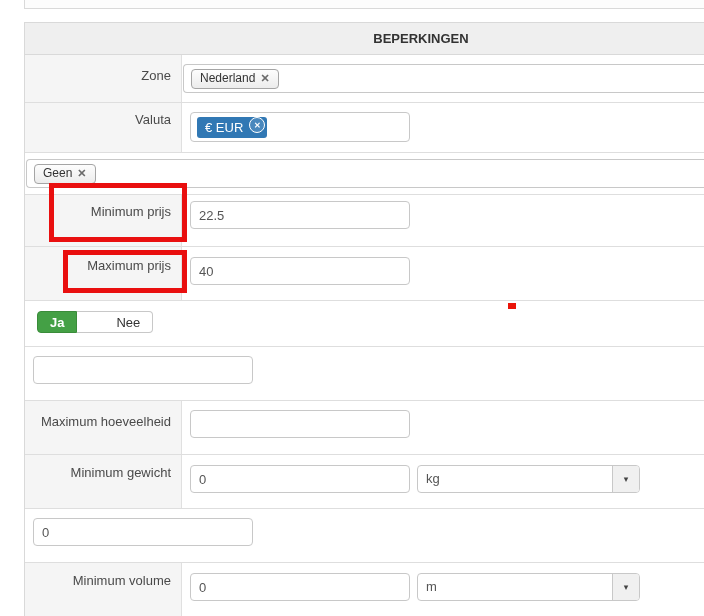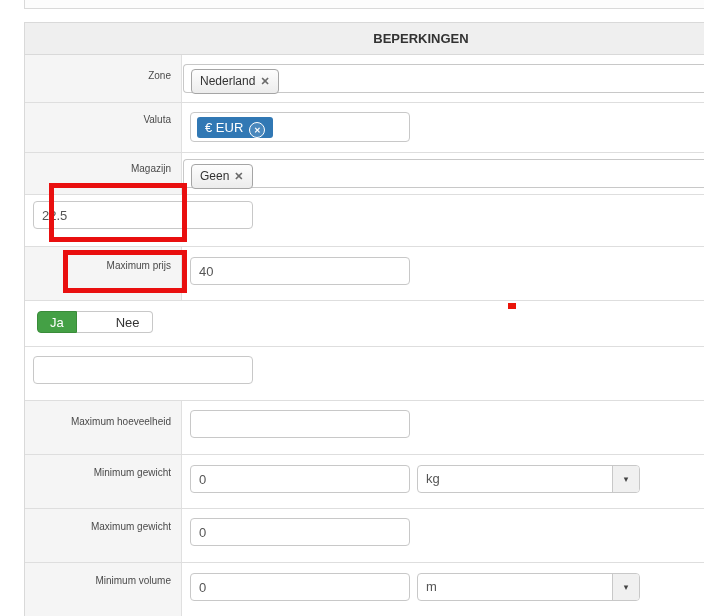--- a/index.html
+++ b/index.html
@@ -27,21 +27,21 @@
   .frow{display:flex;box-sizing:border-box;}
   .frow + .frow{border-top:1px solid #dedede;}
   .r1{height:47px}.r2{height:50px}.r3{height:42px}.r4{height:52px}
   .r5{height:54px}.r6{height:46px}.r7{height:54px}.r8{height:54px}
   .r9{height:54px}.r10{height:54px}.r11{height:58px}
   .lcell{
     width:157px;min-width:157px;background:#f5f5f5;
     border-right:1px solid #e0e0e0;box-sizing:border-box;
     text-align:right;padding-right:10px;
   }
-  .lbl{display:inline-block;font-size:10px;color:#4a4a4a;line-height:16px;}
+  .lbl{display:inline-block;font-size:13px;color:#4a4a4a;line-height:16px;}
   .lm8{margin-top:8px}.lm9{margin-top:9px}.lm10{margin-top:10px}
   .lm11{margin-top:11px}.lm13{margin-top:13px}
   .ccell{flex:1;background:#fff;position:relative;}
   .mt6{margin-top:6px}.mt9{margin-top:9px}.mt10{margin-top:10px}
   
   .full-input{
     margin-left:1px;height:29px;box-sizing:border-box;
     border:1px solid #c8c8c8;border-radius:4px 0 0 4px;border-right:none;
     background:#fff;padding:2px 0 0 4px;
   }
@@ -55,45 +55,45 @@
   .valuta-box{
     margin-left:8px;width:220px;height:30px;box-sizing:border-box;
     border:1px solid #c8c8c8;border-radius:4px;background:#fff;
     padding:4px 0 0 6px;
   }
   
   .tag-gray{
     display:inline-block;margin:2px 0 0 3px;padding:2px 8px 3px 8px;
     background:linear-gradient(#fdfdfd,#ececec);
     border:1px solid #a5a5a5;border-radius:4px;
-    font-size:12px;color:#333;line-height:18px;text-align:right;
+    font-size:12px;color:#333;line-height:13px;text-align:right;
   }
   .tag-gray .it{}
   .tag-x{
     margin-left:5px;color:#6b6b6b;font-weight:bold;font-size:11px;cursor:pointer;
   }
   
   .tag-blue{
-    display:inline-flex;align-items:flex-end;height:21px;
-    background:#3178b4;border-radius:3px;padding:0 8px 0 8px;
+    display:inline-flex;align-items:flex-start;height:21px;
+    background:#3178b4;border-radius:3px;padding:0 2px 0 8px;
     color:#fff;font-size:13px;line-height:21px;
   }
   .circle-x{
     display:inline-flex;align-items:center;justify-content:center;
     width:14px;height:14px;margin-left:6px;border:1px solid #fff;
     border-radius:50%;font-size:8px;font-weight:bold;color:#fff;
     background:rgba(255,255,255,0.12);cursor:pointer;
   }
   
   .toggle{display:inline-flex;margin-left:12px;}
   .tbtn{height:22px;line-height:21px;padding:0 12px;font-size:13px;
     box-sizing:border-box;cursor:pointer;}
   .tbtn.on{
     background:#44a045;border:1px solid #3a8c3a;border-radius:4px 0 0 4px;
-    color:#fff;font-weight:normal;
+    color:#fff;font-weight:bold;
   }
   .tbtn.off{
     background:#fff;border:1px solid #c8c8c8;border-left:none;
     border-radius:0 4px 4px 0;color:#333;padding-left:39px;
   }
   
   .hgroup{display:flex;}
   .select{
     position:relative;margin-left:7px;width:223px;height:28px;box-sizing:border-box;
     border:1px solid #c8c8c8;border-radius:4px;background:#fff;
@@ -136,29 +136,29 @@
             <span>€ EUR</span>
             <span class="circle-x">
               <span>✕</span>
             </span>
           </span>
       </div>
     </div>
   </div>
 
   <div class="frow r3">
-    <div class="lcell"><span class="lbl lm8">Magazijn</span></div>
     <div class="ccell">
       <div class="full-input mt6">
         <span class="tag-gray"><span class="it">Geen</span><span class="tag-x">✕</span></span>
       </div>
     </div>
   </div>
 
   <div class="frow r4">
+    <div class="lcell"><span class="lbl lm9">Minimum prijs</span></div>
     <div class="ccell">
       <input class="ibox mt6" value="22.5" style="">
     </div>
   </div>
 
   <div class="frow r5">
     <div class="lcell"><span class="lbl lm11">Maximum prijs</span></div>
     <div class="ccell">
       <input class="ibox mt10" value="40" style="">
     </div>
@@ -195,21 +195,20 @@
           <span class="sel-text">kg</span>
           <span class="sel-btn">
               <span class="chev">▾</span>
             </span>
         </div>
       </div>
     </div>
   </div>
 
   <div class="frow r10">
-    <div class="lcell"><span class="lbl lm10">Maximum gewicht</span></div>
     <div class="ccell">
       <input class="ibox mt9" value="0" style="">
     </div>
   </div>
 
   <div class="frow r11">
     <div class="lcell"><span class="lbl lm10">Minimum volume</span></div>
     <div class="ccell">
       <div class="hgroup mt10">
         <input class="ibox" value="0" style="">

